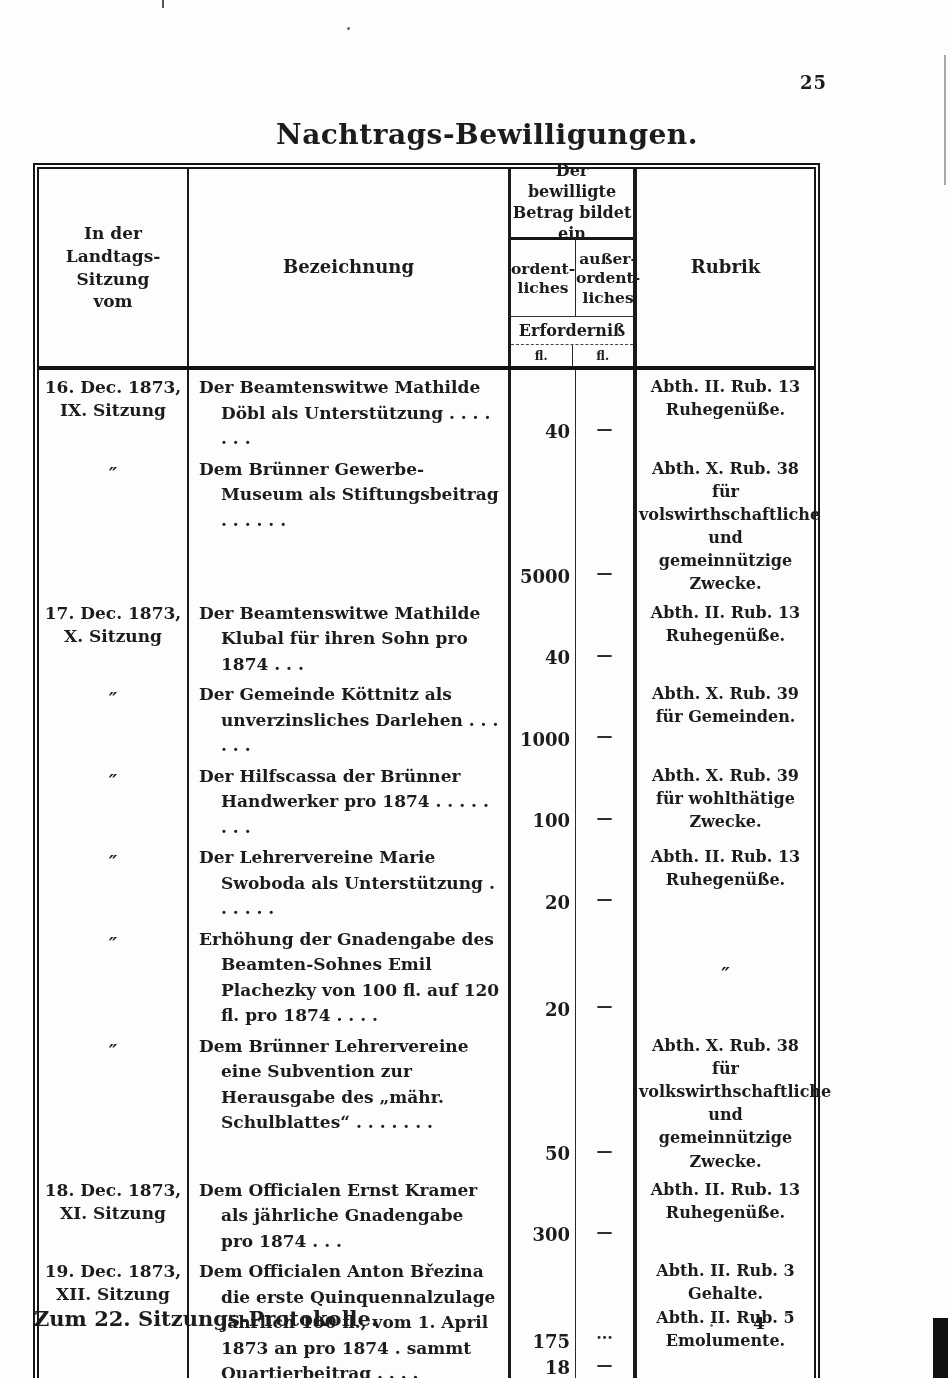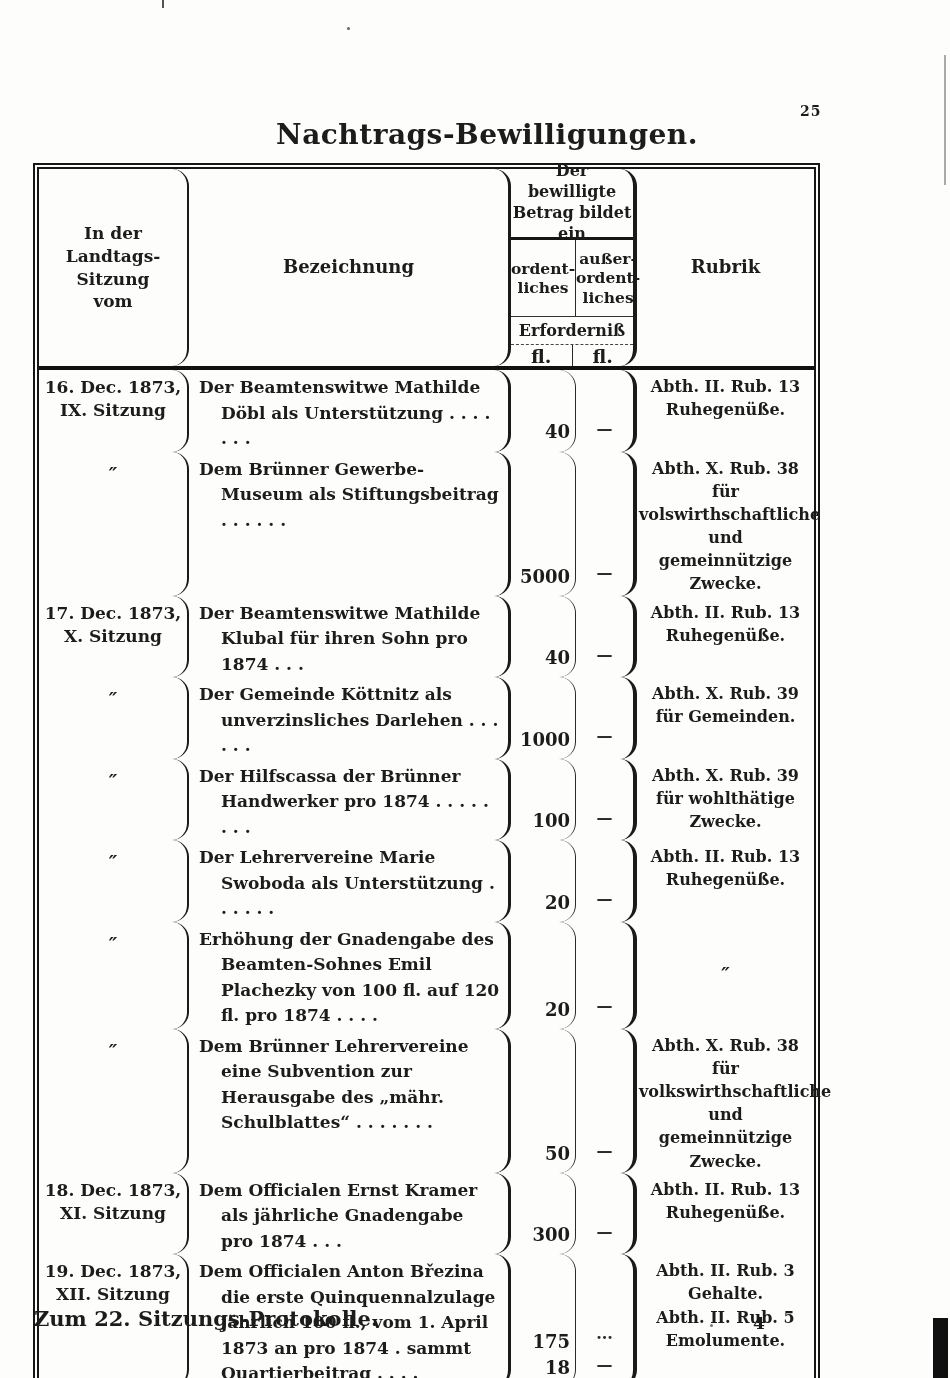--- a/index.html
+++ b/index.html
@@ -6,40 +6,40 @@
   .page{
     position:relative;
     width:950px;height:1378px;
     background:#fdfdfb;
     font-family:"DejaVu Serif","Liberation Serif",serif;
     color:#1c1c1c;
     overflow:hidden;
   }
   .page-number{
     position:absolute;top:72px;left:800px;
-    font-size:14px;font-weight:bold;letter-spacing:1px;margin-top:31px;
+    font-size:18px;font-weight:bold;letter-spacing:1px;
   }
   .title{
     position:absolute;top:106px;left:0;width:950px;margin:12px;
     text-align:center;font-size:28px;font-weight:bold;letter-spacing:.5px;
   }
   
   .table{
     position:absolute;left:33px;top:163px;width:787px;
     border-top:6px double #161616;
     border-left:6px double #161616;
     border-right:6px double #161616;
     box-sizing:border-box;
     background:transparent;
   }
   .grid-row{
     display:grid;
     grid-template-columns:150px 322px 65px 61px 177px;
   }
-  .grid-row > div{box-sizing:border-box;border-radius:17px;}
+  .grid-row > div{box-sizing:border-box;}
   .c1{border-right:2px solid #1a1a1a;}
   .c2{border-right:3px solid #1a1a1a;}
   .c3{border-right:1px solid #2a2a2a;}
   .c4{border-right:4px solid #1a1a1a;}
   .c5{}
   
   .thead{border-bottom:4px solid #111;}
   .hcell{
     display:flex;align-items:center;justify-content:center;
     text-align:center;white-space:pre-line;
@@ -58,21 +58,21 @@
     flex:1;display:flex;align-items:center;justify-content:center;
     text-align:center;white-space:pre-line;font-weight:bold;font-size:15.5px;line-height:1.25;
   }
   .hsub.first{max-width:65px;border-right:1px solid #2a2a2a;}
   .herf{
     height:27px;border-bottom:1px dashed #444;
     display:flex;align-items:center;justify-content:center;
     font-weight:bold;font-size:16px;
   }
   .hfl{height:21px;display:flex;}
-  .hflc{flex:1;display:flex;align-items:center;justify-content:center;font-weight:bold;font-size:19px;}
+  .hflc{flex:1;display:flex;align-items:center;justify-content:center;font-weight:bold;font-size:12px;}
   .hflc.first{max-width:65px;border-right:1px solid #2a2a2a;}
   
   .sess{
     text-align:center;white-space:pre-line;
     font-weight:bold;font-size:17px;line-height:1.35;padding-top:6px;
   }
   .sess.ditto{font-style:italic;font-size:19px;padding-top:10px;}
   .desc{
     font-weight:bold;font-size:17px;line-height:1.5;
     padding:5px 8px 0 32px;text-indent:-22px;

